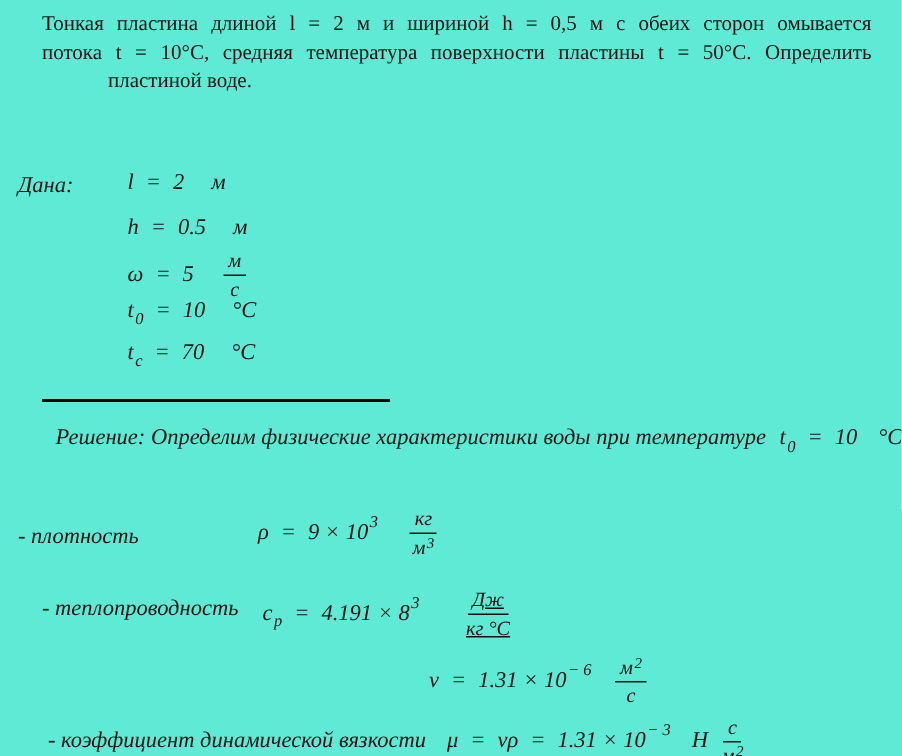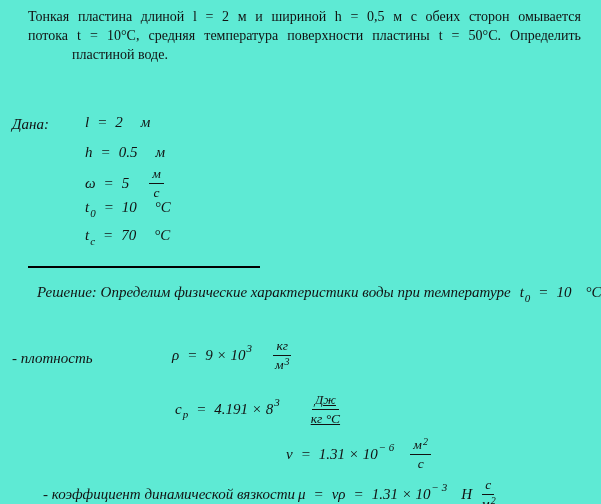--- a/index.html
+++ b/index.html
@@ -106,20 +106,21 @@
     <span>ρ</span>
     <span class="eq">=</span>
     <span>9 × 10</span>
     <span class="sup">3</span>
     <span class="frac gap20">
       <span class="num">кг</span>
       <span class="den"><span>м</span><span class="fsup">3</span></span>
     </span>
   </div>
 
+  <div class="abs math" style="left:28px; top:398px;">- теплопроводность</div>
   <div class="row math" style="left:175px; top:392px;">
     <span>c</span>
     <span class="sub">p</span>
     <span class="eq">=</span>
     <span>4.191 × 8</span>
     <span class="sup">3</span>
     <span class="frac gap28">
       <span class="num">Дж</span>
       <span class="den">кг °С</span>
     </span>
@@ -129,21 +130,21 @@
     <span>ν</span>
     <span class="eq">=</span>
     <span>1.31 × 10</span>
     <span class="sup">− 6</span>
     <span class="frac gap16">
       <span class="num"><span>м</span><span class="fsup">2</span></span>
       <span class="den">с</span>
     </span>
   </div>
 
-  <div class="abs math" style="left:43px; top:486px;">- коэффициент динамической вязкости</div>
+  <div class="abs math" style="left:32px; top:486px;">- коэффициент динамической вязкости</div>
   <div class="row math" style="left:298px; top:477px;">
     <span>μ</span>
     <span class="eq">=</span>
     <span>νρ</span>
     <span class="eq">=</span>
     <span>1.31 × 10</span>
     <span class="sup">− 3</span>
     <span class="gap14">Н</span>
     <span class="frac gap6">
       <span class="num">с</span>

